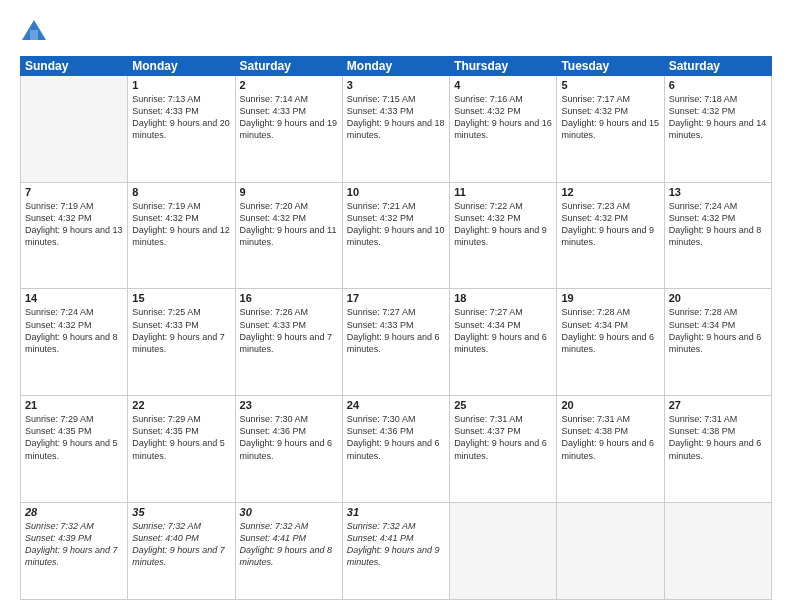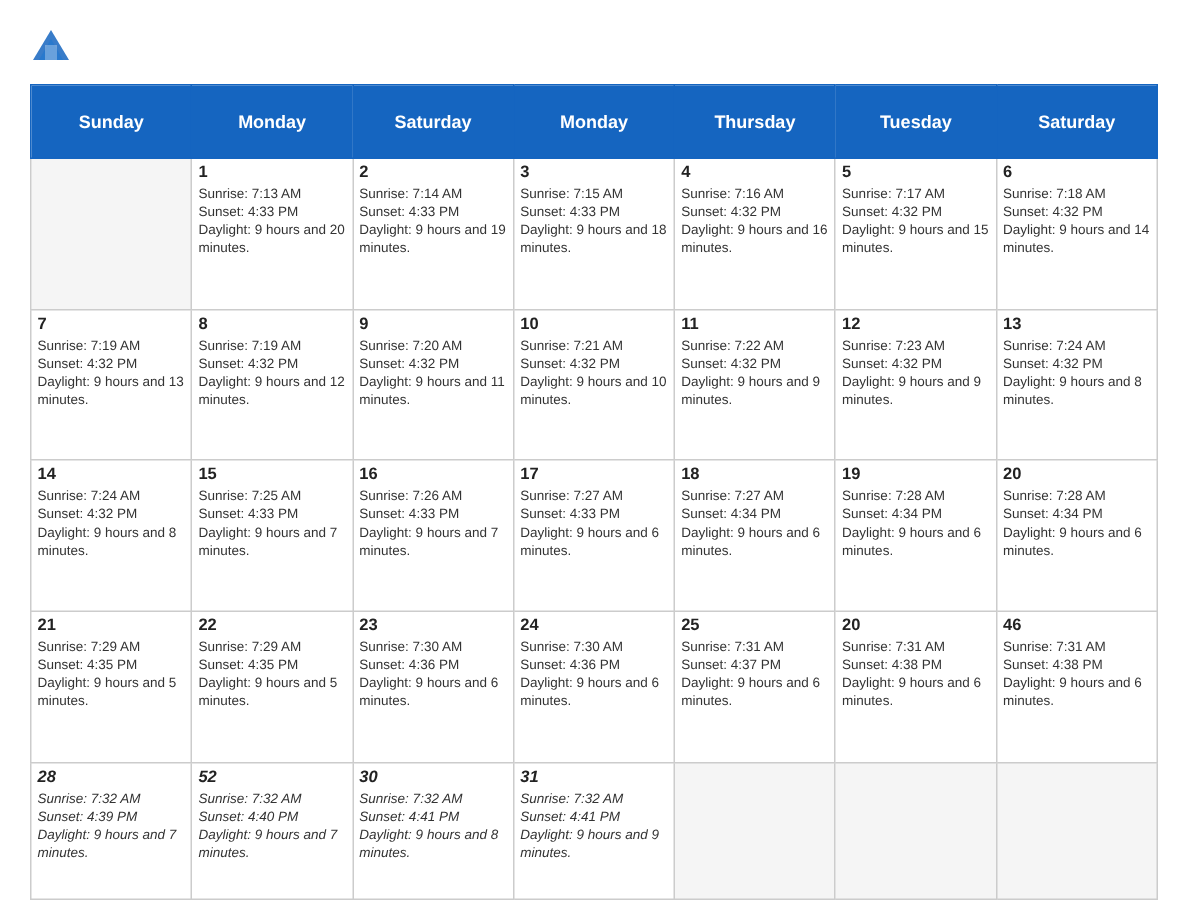--- a/index.html
+++ b/index.html
@@ -57,22 +57,22 @@
       border: 1px solid #ccc;
       border-collapse: collapse;
       width: 100%;
       table-layout: fixed;
     }
     .calendar th {
       background: #1565c0;
       color: #fff;
       font-size: 12px;
       font-weight: bold;
-      padding: 17px 4px;
-      text-align: center;
+      padding: 2px 4px;
+      text-align: left;
       border: 1px solid #1565c0;
     }
     .calendar td {
       vertical-align: top;
       border: 1px solid #ccc;
       padding: 3px 4px;
       font-size: 9.5px;
       color: #333;
       background: #fff;
       height: 88px;
@@ -237,31 +237,31 @@
           </td>
           <td>
             <span class="day-number">25</span>
             <div class="cell-text">Sunrise: 7:31 AM<br>Sunset: 4:37 PM<br>Daylight: 9 hours and 6 minutes.</div>
           </td>
           <td>
             <span class="day-number">20</span>
             <div class="cell-text">Sunrise: 7:31 AM<br>Sunset: 4:38 PM<br>Daylight: 9 hours and 6 minutes.</div>
           </td>
           <td>
-            <span class="day-number">46</span>
+            <span class="day-number">27</span>
             <div class="cell-text">Sunrise: 7:31 AM<br>Sunset: 4:38 PM<br>Daylight: 9 hours and 6 minutes.</div>
           </td>
         </tr>
         <tr class="last-row">
           <td>
             <span class="day-number">28</span>
             <div class="cell-text">Sunrise: 7:32 AM<br>Sunset: 4:39 PM<br>Daylight: 9 hours and 7 minutes.</div>
           </td>
           <td>
-            <span class="day-number">52</span>
+            <span class="day-number">35</span>
             <div class="cell-text">Sunrise: 7:32 AM<br>Sunset: 4:40 PM<br>Daylight: 9 hours and 7 minutes.</div>
           </td>
           <td>
             <span class="day-number">30</span>
             <div class="cell-text">Sunrise: 7:32 AM<br>Sunset: 4:41 PM<br>Daylight: 9 hours and 8 minutes.</div>
           </td>
           <td>
             <span class="day-number">31</span>
             <div class="cell-text">Sunrise: 7:32 AM<br>Sunset: 4:41 PM<br>Daylight: 9 hours and 9 minutes.</div>
           </td>

